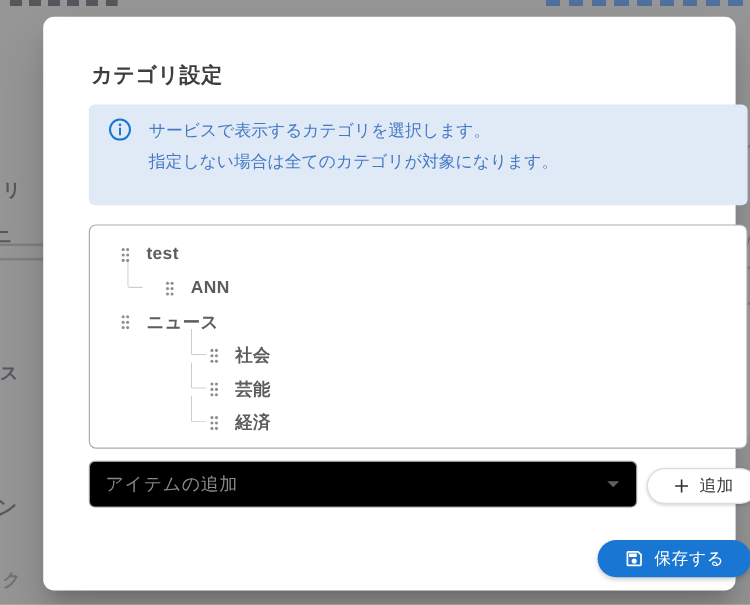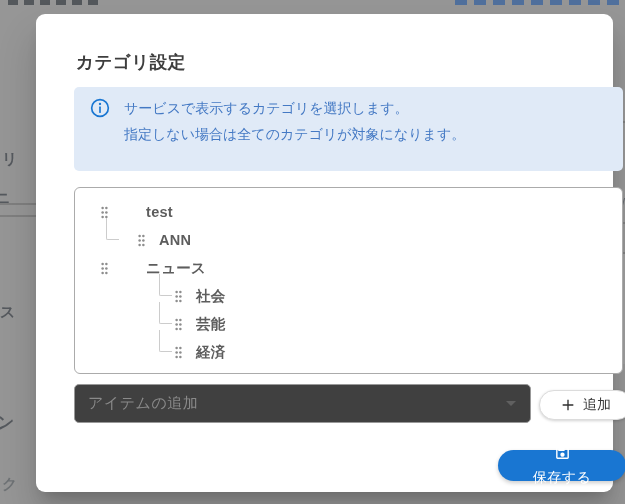--- a/index.html
+++ b/index.html
@@ -58,37 +58,37 @@
   }
   .alert-text span { display:block; }
 
   
   .listbox {
     position:absolute; left:38px; top:173px; width:549px; height:187px;
     border:1px solid #ababab; border-radius:6px; background:#fff;
     padding-top:10px; overflow:hidden;
   }
   .tree-row { position:relative; height:28px; display:flex; align-items:center; }
-  .tree-row.lv0 { padding-left:25px;gap:24px; }
+  .tree-row.lv0 { padding-left:25px; }
   .tree-row.lv1 { padding-left:62px; }
   .tree-row.lv2 { padding-left:99px; }
   .connector {
     display:none; position:absolute; top:-8px; width:13px; height:22px;
     border-left:1.5px solid #ccc; border-bottom:1.5px solid #ccc;
     border-bottom-left-radius:2px;
   }
   .lv1 .connector { display:block; left:31px; }
   .lv2 .connector { display:block; left:84px; }
   .drag-handle { width:9px; height:15px; color:#8d8d8d; flex:0 0 auto; cursor:grab; }
   .tree-label { margin-left:13px; font-size:14.5px; font-weight:700; color:#5d5d5d; letter-spacing:.3px; }
 
   
   .select-box {
     position:absolute; left:38px; top:370px; width:457px; height:39px;
-    border:1px solid #999; border-radius:5px; background:#404040; cursor:pointer;
+    border:1px solid #999; border-radius:5px; background:#000000; cursor:pointer;
   }
   .select-placeholder {
     position:absolute; left:13px; top:0; height:37px; display:flex; align-items:center;
     font-size:15px; color:#8a8a8a; letter-spacing:.5px;
   }
   .select-caret {
     position:absolute; right:14px; top:16px; width:0; height:0;
     border-left:5px solid transparent; border-right:5px solid transparent;
     border-top:5px solid #606060;
   }
@@ -99,21 +99,20 @@
     display:flex; align-items:center; justify-content:center; gap:7px;
     font-size:14px; color:#3a3a3a; cursor:pointer;
   }
   .plus-icon { width:16px; height:16px; color:#2f2f2f; }
   .save-btn {
     position:absolute; left:462px; top:436px; width:128px; height:31px;
     border-radius:16px; background:var(--primary,#1976d2); border:none;
     display:flex; align-items:center; justify-content:center; gap:8px;
     font-size:14px; color:#fff; letter-spacing:.5px; cursor:pointer;
     box-shadow:0 2px 4px rgba(0,0,0,.2);
-    flex-direction:column;
   }
   .save-icon { width:17px; height:17px; }
 </style>
 </head>
 <body>
 
 <div class="top-left-sliver"></div>
 <div class="top-right-sliver"></div>
 <span class="bg-frag bg-frag-1">リ</span>
 <span class="bg-frag bg-frag-2">ニ</span>

